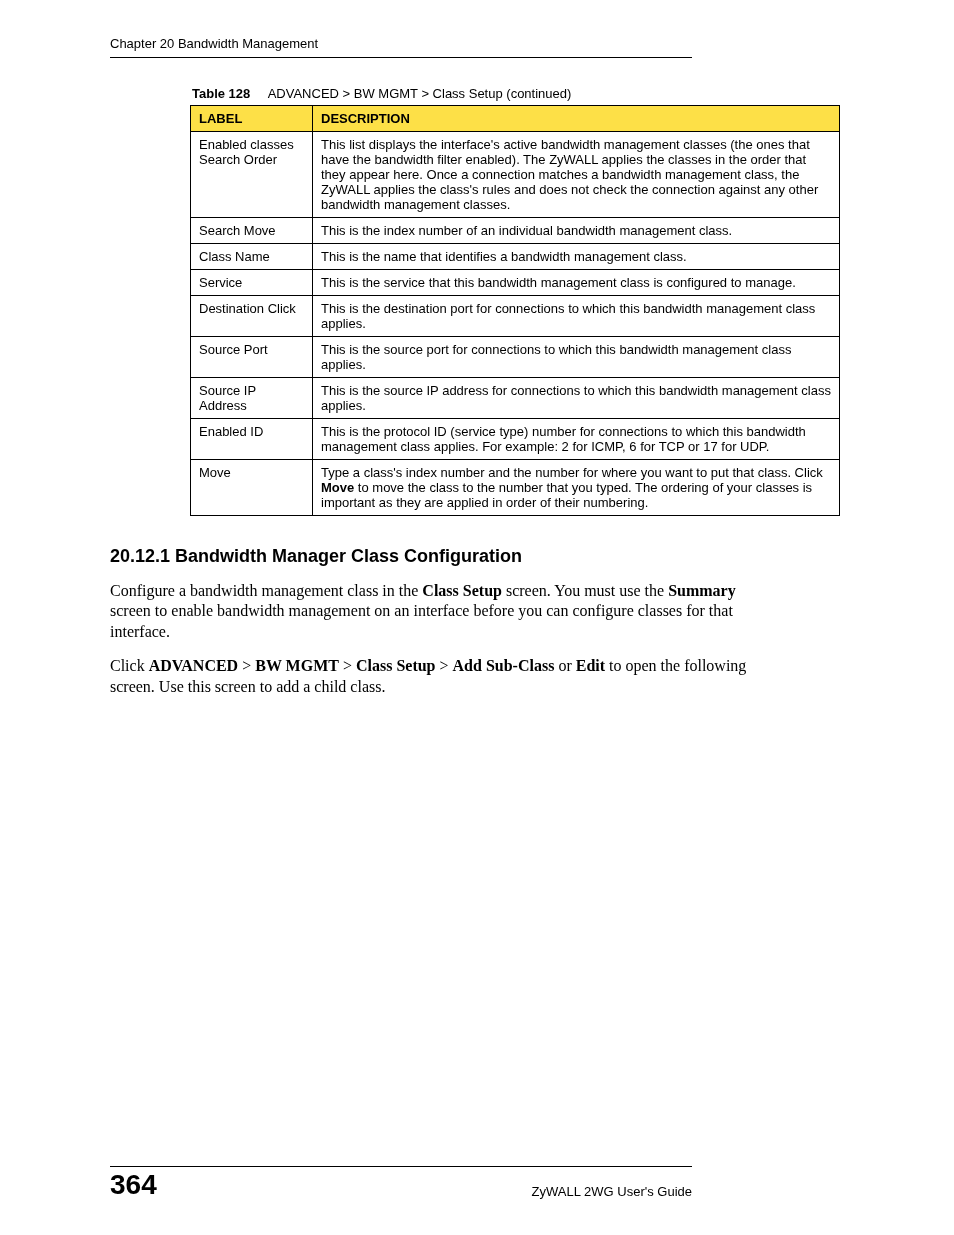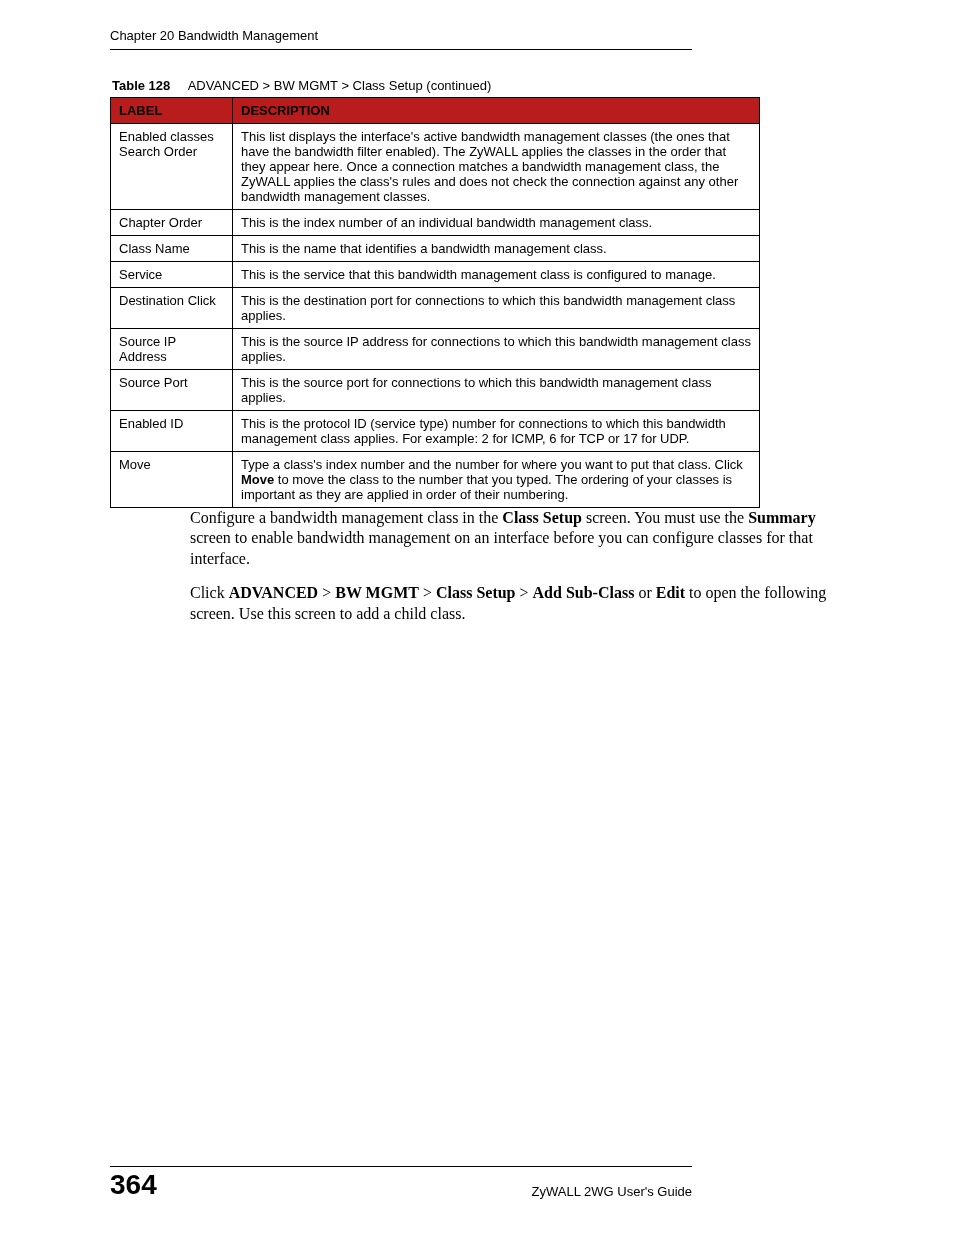--- a/index.html
+++ b/index.html
@@ -7,64 +7,64 @@
     padding: 0;
     background: #fff;
     color: #000;
     font-family: Arial, Helvetica, sans-serif;
   }
   .page {
     width: 802px;
     height: 1235px;
     position: relative;
     box-sizing: border-box;
-    padding: 28px 110px 40px 110px;
+    padding: 36px 110px 40px 110px;
   }
   .running-head {
     font-size: 13px;
     color: #000;
     margin-bottom: 6px;
   }
   .head-rule {
     border: none;
     border-top: 1.5px solid #000;
     margin: 0 0 28px 0;
   }
   .table-block {
+    margin-left: 80px;
   }
   .table-caption {
     font-size: 13px;
     margin: 0 0 4px 2px;
   }
   .table-caption .cap-bold { font-weight: bold; }
   table.defs {
     border-collapse: collapse;
     width: 650px;
     table-layout: fixed;
   }
   table.defs th, table.defs td {
     border: 1.5px solid #000;
     padding: 5px 8px;
     font-size: 13px;
     vertical-align: top;
     text-align: left;
   }
   table.defs thead th {
-    background: #b91c1c;
+    background: #fde047;
     font-weight: bold;
   }
   table.defs col.c-label { width: 122px; }
 
   .section-heading {
     font-size: 18px;
     font-weight: bold;
     margin: 30px 0 14px 0;
   }
   .body-text {
-    margin-left: 80px;
     width: 640px;
   }
   .body-text p {
     font-family: "Times New Roman", Times, serif;
     font-size: 16px;
     line-height: 1.28;
     margin: 0 0 14px 0;
   }
   .body-text p strong { font-weight: bold; }
 
@@ -119,57 +119,58 @@
           <th>LABEL</th>
           <th>DESCRIPTION</th>
         </tr>
       </thead>
       <tbody>
         <tr>
           <td>Enabled classes Search Order</td>
           <td>This list displays the interface's active bandwidth management classes (the ones that have the bandwidth filter enabled). The ZyWALL applies the classes in the order that they appear here. Once a connection matches a bandwidth management class, the ZyWALL applies the class's rules and does not check the connection against any other bandwidth management classes.</td>
         </tr>
         <tr>
-          <td>Chapter Order</td>
+          <td>Search Move</td>
           <td>This is the index number of an individual bandwidth management class.</td>
         </tr>
         <tr>
           <td>Class Name</td>
           <td>This is the name that identifies a bandwidth management class.</td>
         </tr>
         <tr>
           <td>Service</td>
           <td>This is the service that this bandwidth management class is configured to manage.</td>
         </tr>
         <tr>
           <td>Destination Click</td>
           <td>This is the destination port for connections to which this bandwidth management class applies.</td>
         </tr>
         <tr>
+          <td>Source Port</td>
+          <td>This is the source port for connections to which this bandwidth management class applies.</td>
+        </tr>
+        <tr>
           <td>Source IP Address</td>
           <td>This is the source IP address for connections to which this bandwidth management class applies.</td>
-        </tr>
-        <tr>
-          <td>Source Port</td>
-          <td>This is the source port for connections to which this bandwidth management class applies.</td>
         </tr>
         <tr>
           <td>Enabled ID</td>
           <td>This is the protocol ID (service type) number for connections to which this bandwidth management class applies. For example: 2 for ICMP, 6 for TCP or 17 for UDP.</td>
         </tr>
         <tr>
           <td>Move</td>
           <td>
             <span>Type a class's index number and the number for where you want to put that class. Click </span><span class="move-bold">Move</span><span> to move the class to the number that you typed. The ordering of your classes is important as they are applied in order of their numbering.</span>
           </td>
         </tr>
       </tbody>
     </table>
   </div>
 
+  <h2 class="section-heading">20.12.1  Bandwidth Manager Class Configuration</h2>
 
   <div class="body-text">
     <p>
       <span>Configure a bandwidth management class in the </span><strong>Class Setup</strong><span> screen. You must use the </span><strong>Summary</strong><span> screen to enable bandwidth management on an interface before you can configure classes for that interface.</span>
     </p>
     <p>
       <span>Click </span><strong>ADVANCED</strong><span> &gt; </span><strong>BW MGMT</strong><span> &gt; </span><strong>Class Setup</strong><span> &gt; </span><strong>Add Sub-Class</strong><span> or </span><strong>Edit</strong><span> to open the following screen. Use this screen to add a child class.</span>
     </p>
   </div>
 

